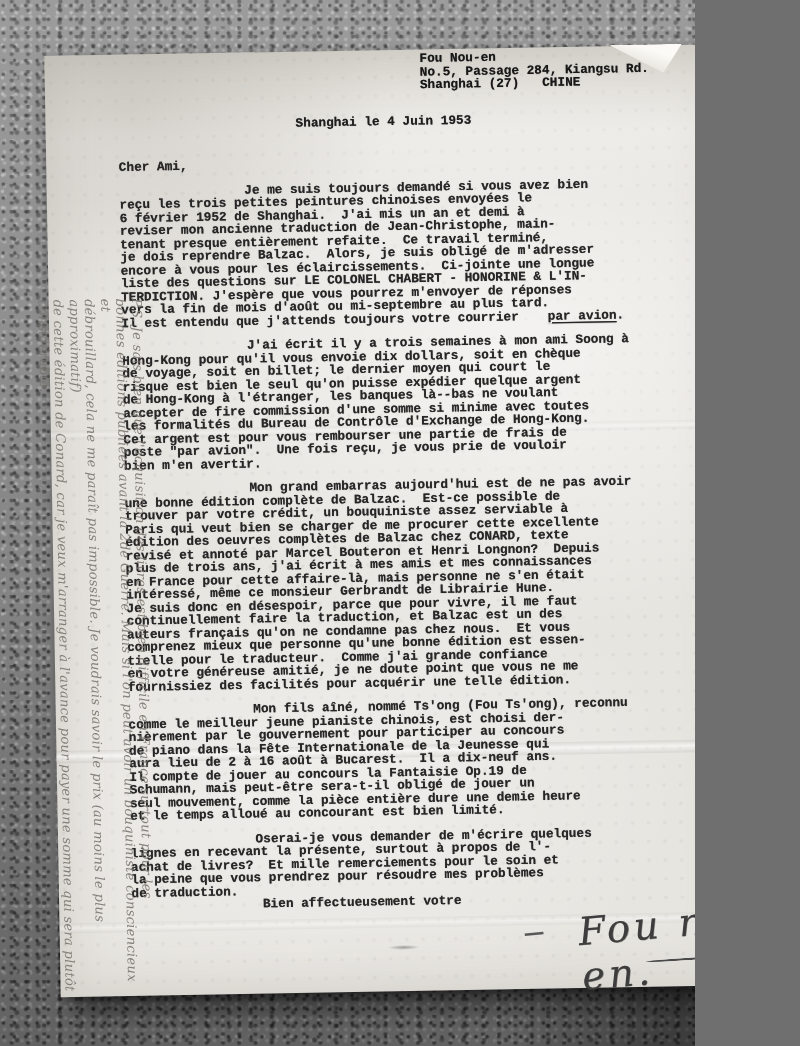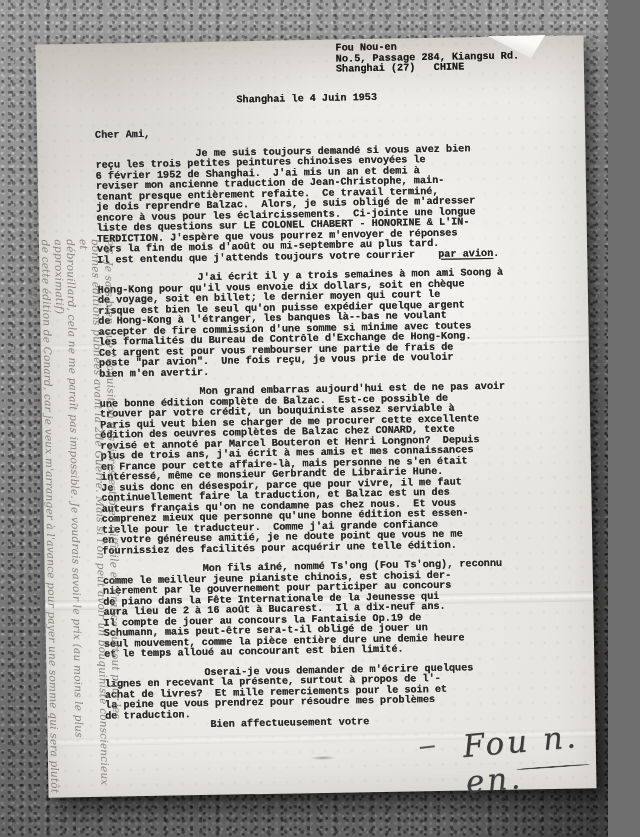--- a/index.html
+++ b/index.html
@@ -1,17 +1,17 @@
 <!DOCTYPE html>
 <html><head>
 <meta charset="utf-8">
 <style>
   html,body{margin:0;padding:0;background:#6f6f6f;}
   .scene{
-    position:relative;width:608px;height:837px;overflow:hidden;
+    position:relative;width:556px;height:837px;overflow:hidden;
     background-color:#8c8c8c;
     background-image:
       linear-gradient(100deg, rgba(0,0,0,0) 78%, rgba(0,0,0,0.38) 97%),
       linear-gradient(180deg, rgba(255,255,255,0.14) 0%, rgba(0,0,0,0.05) 55%, rgba(0,0,0,0.30) 100%),
       radial-gradient(circle at 30% 40%, rgba(10,10,10,0.55) 0.9px, transparent 1.9px),
       radial-gradient(circle at 72% 18%, rgba(15,15,15,0.45) 1.1px, transparent 2.2px),
       radial-gradient(circle at 18% 78%, rgba(235,235,235,0.40) 0.9px, transparent 1.9px),
       radial-gradient(circle at 80% 64%, rgba(20,20,20,0.42) 1.3px, transparent 2.4px),
       radial-gradient(circle at 52% 50%, rgba(225,225,225,0.30) 1px, transparent 2px);
     background-size:100% 100%,100% 100%,9px 11px,13px 7px,11px 13px,17px 11px,7px 9px;

